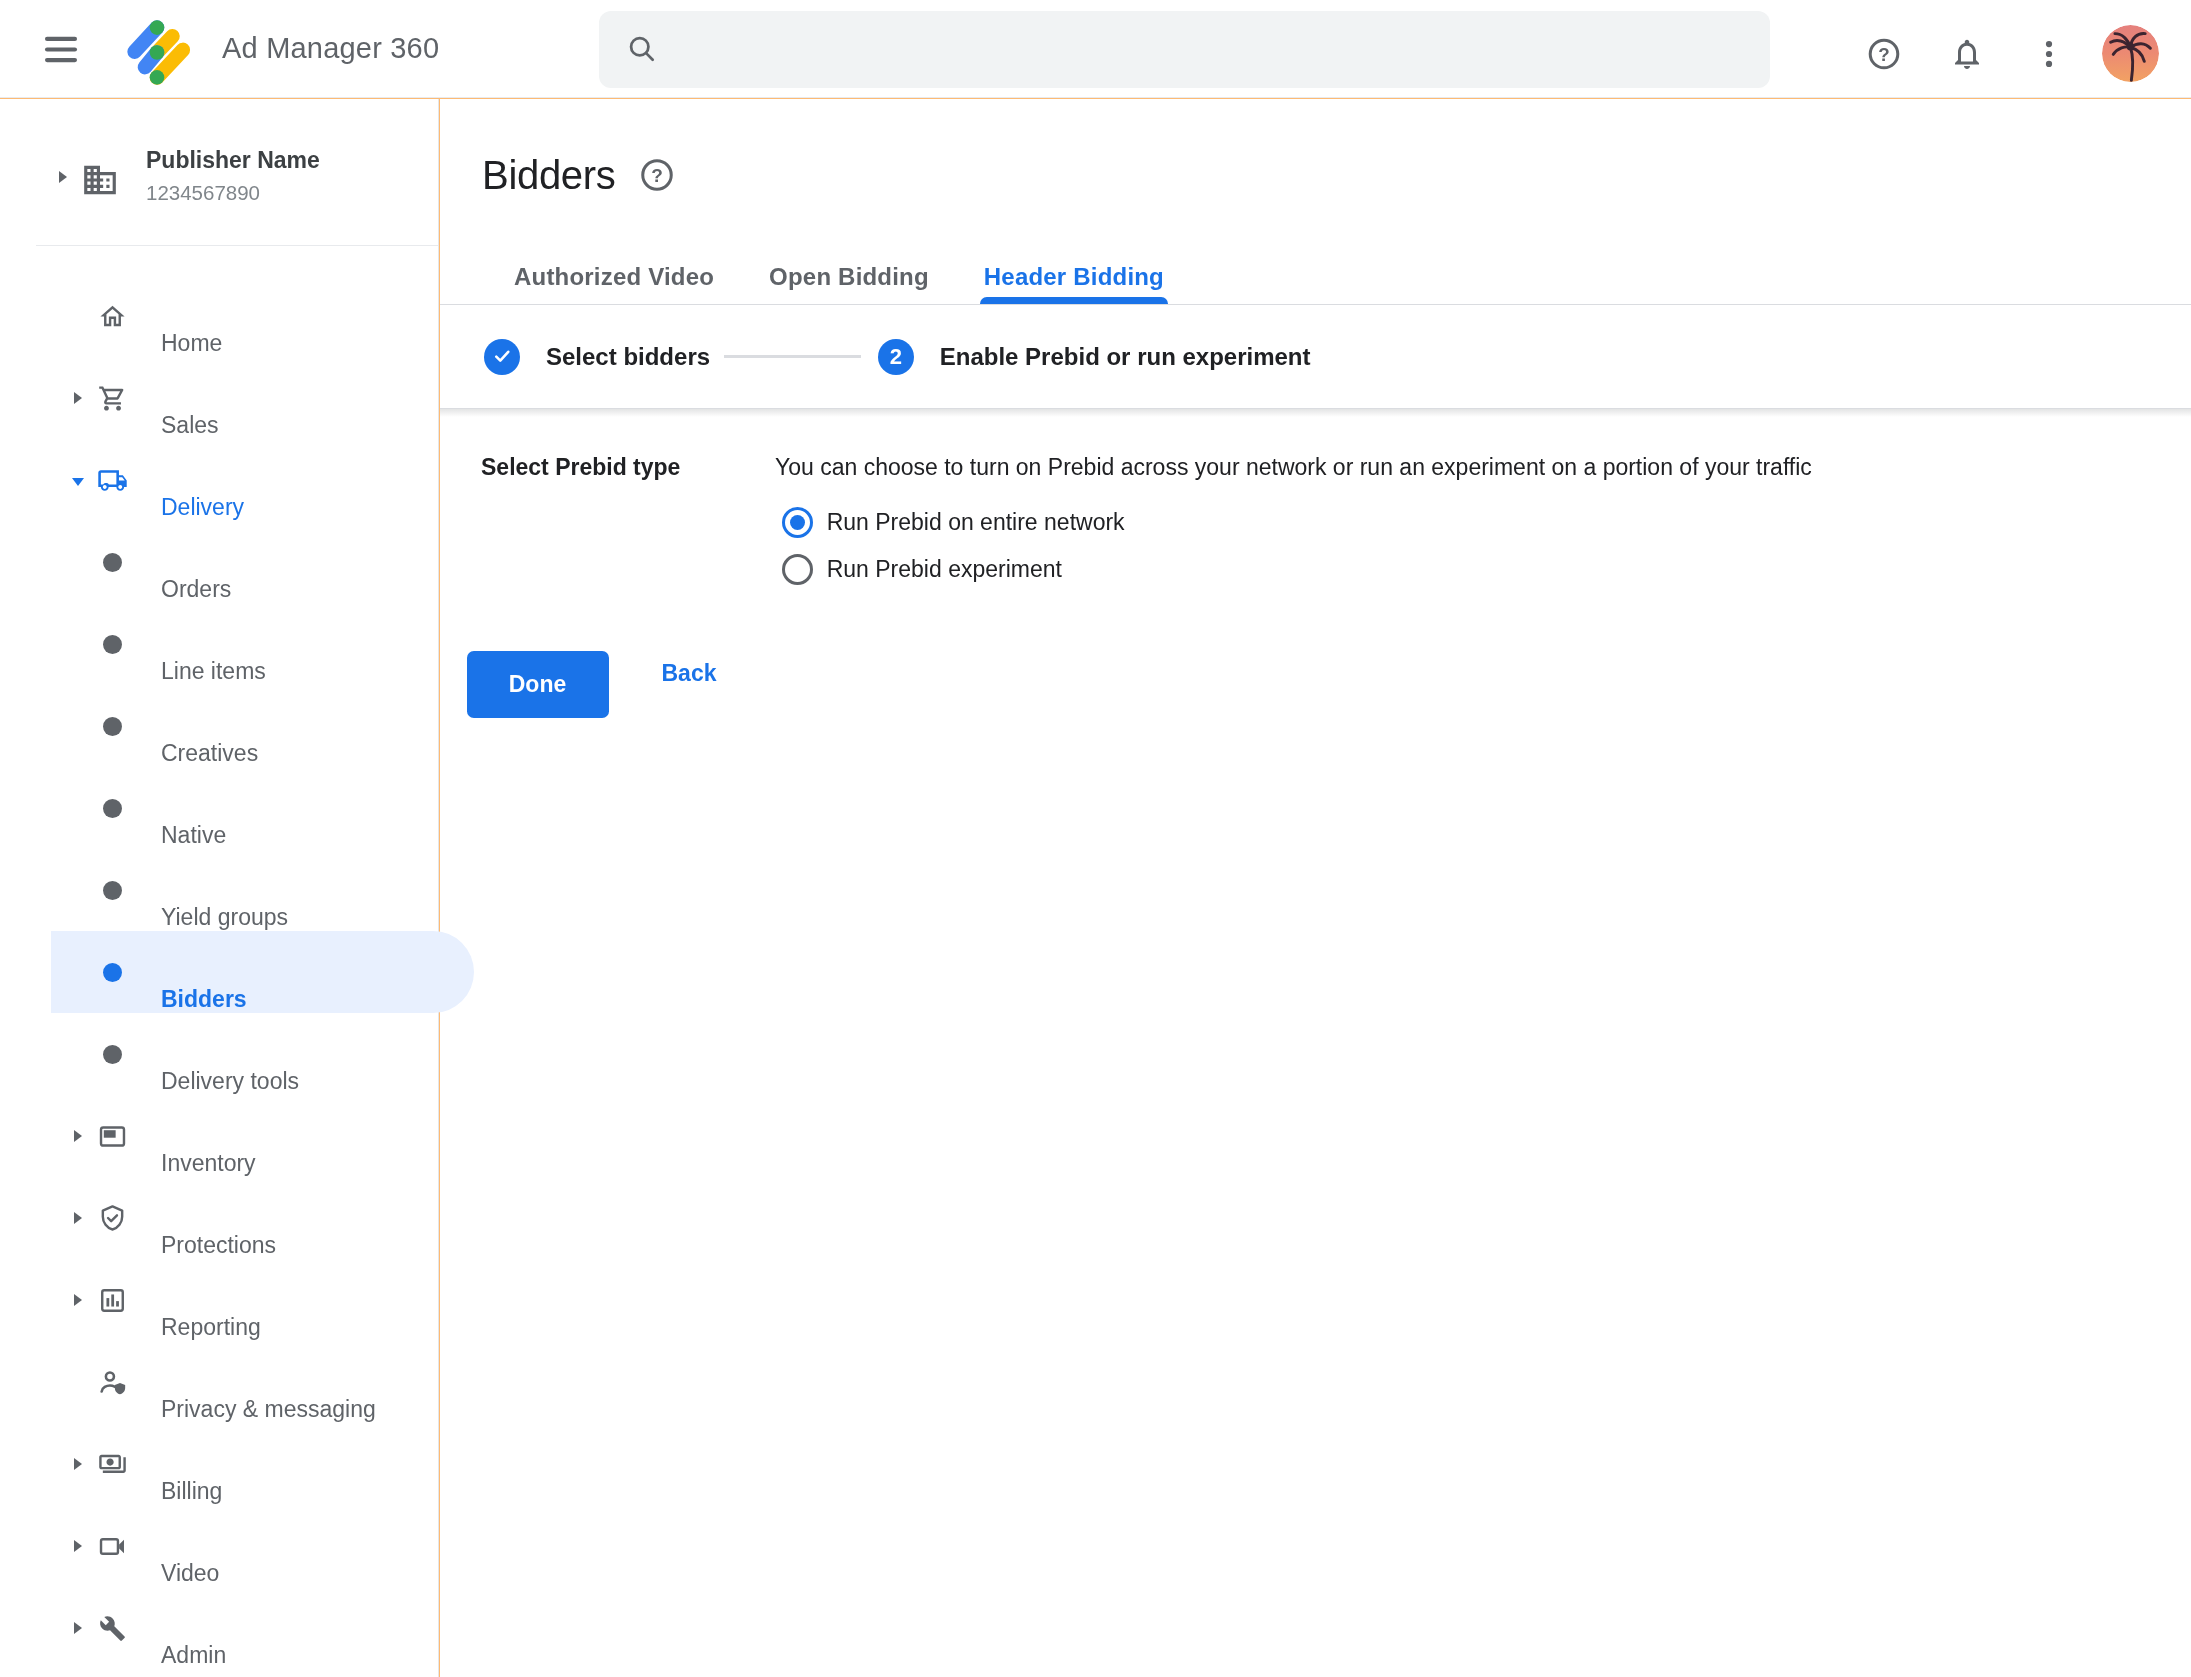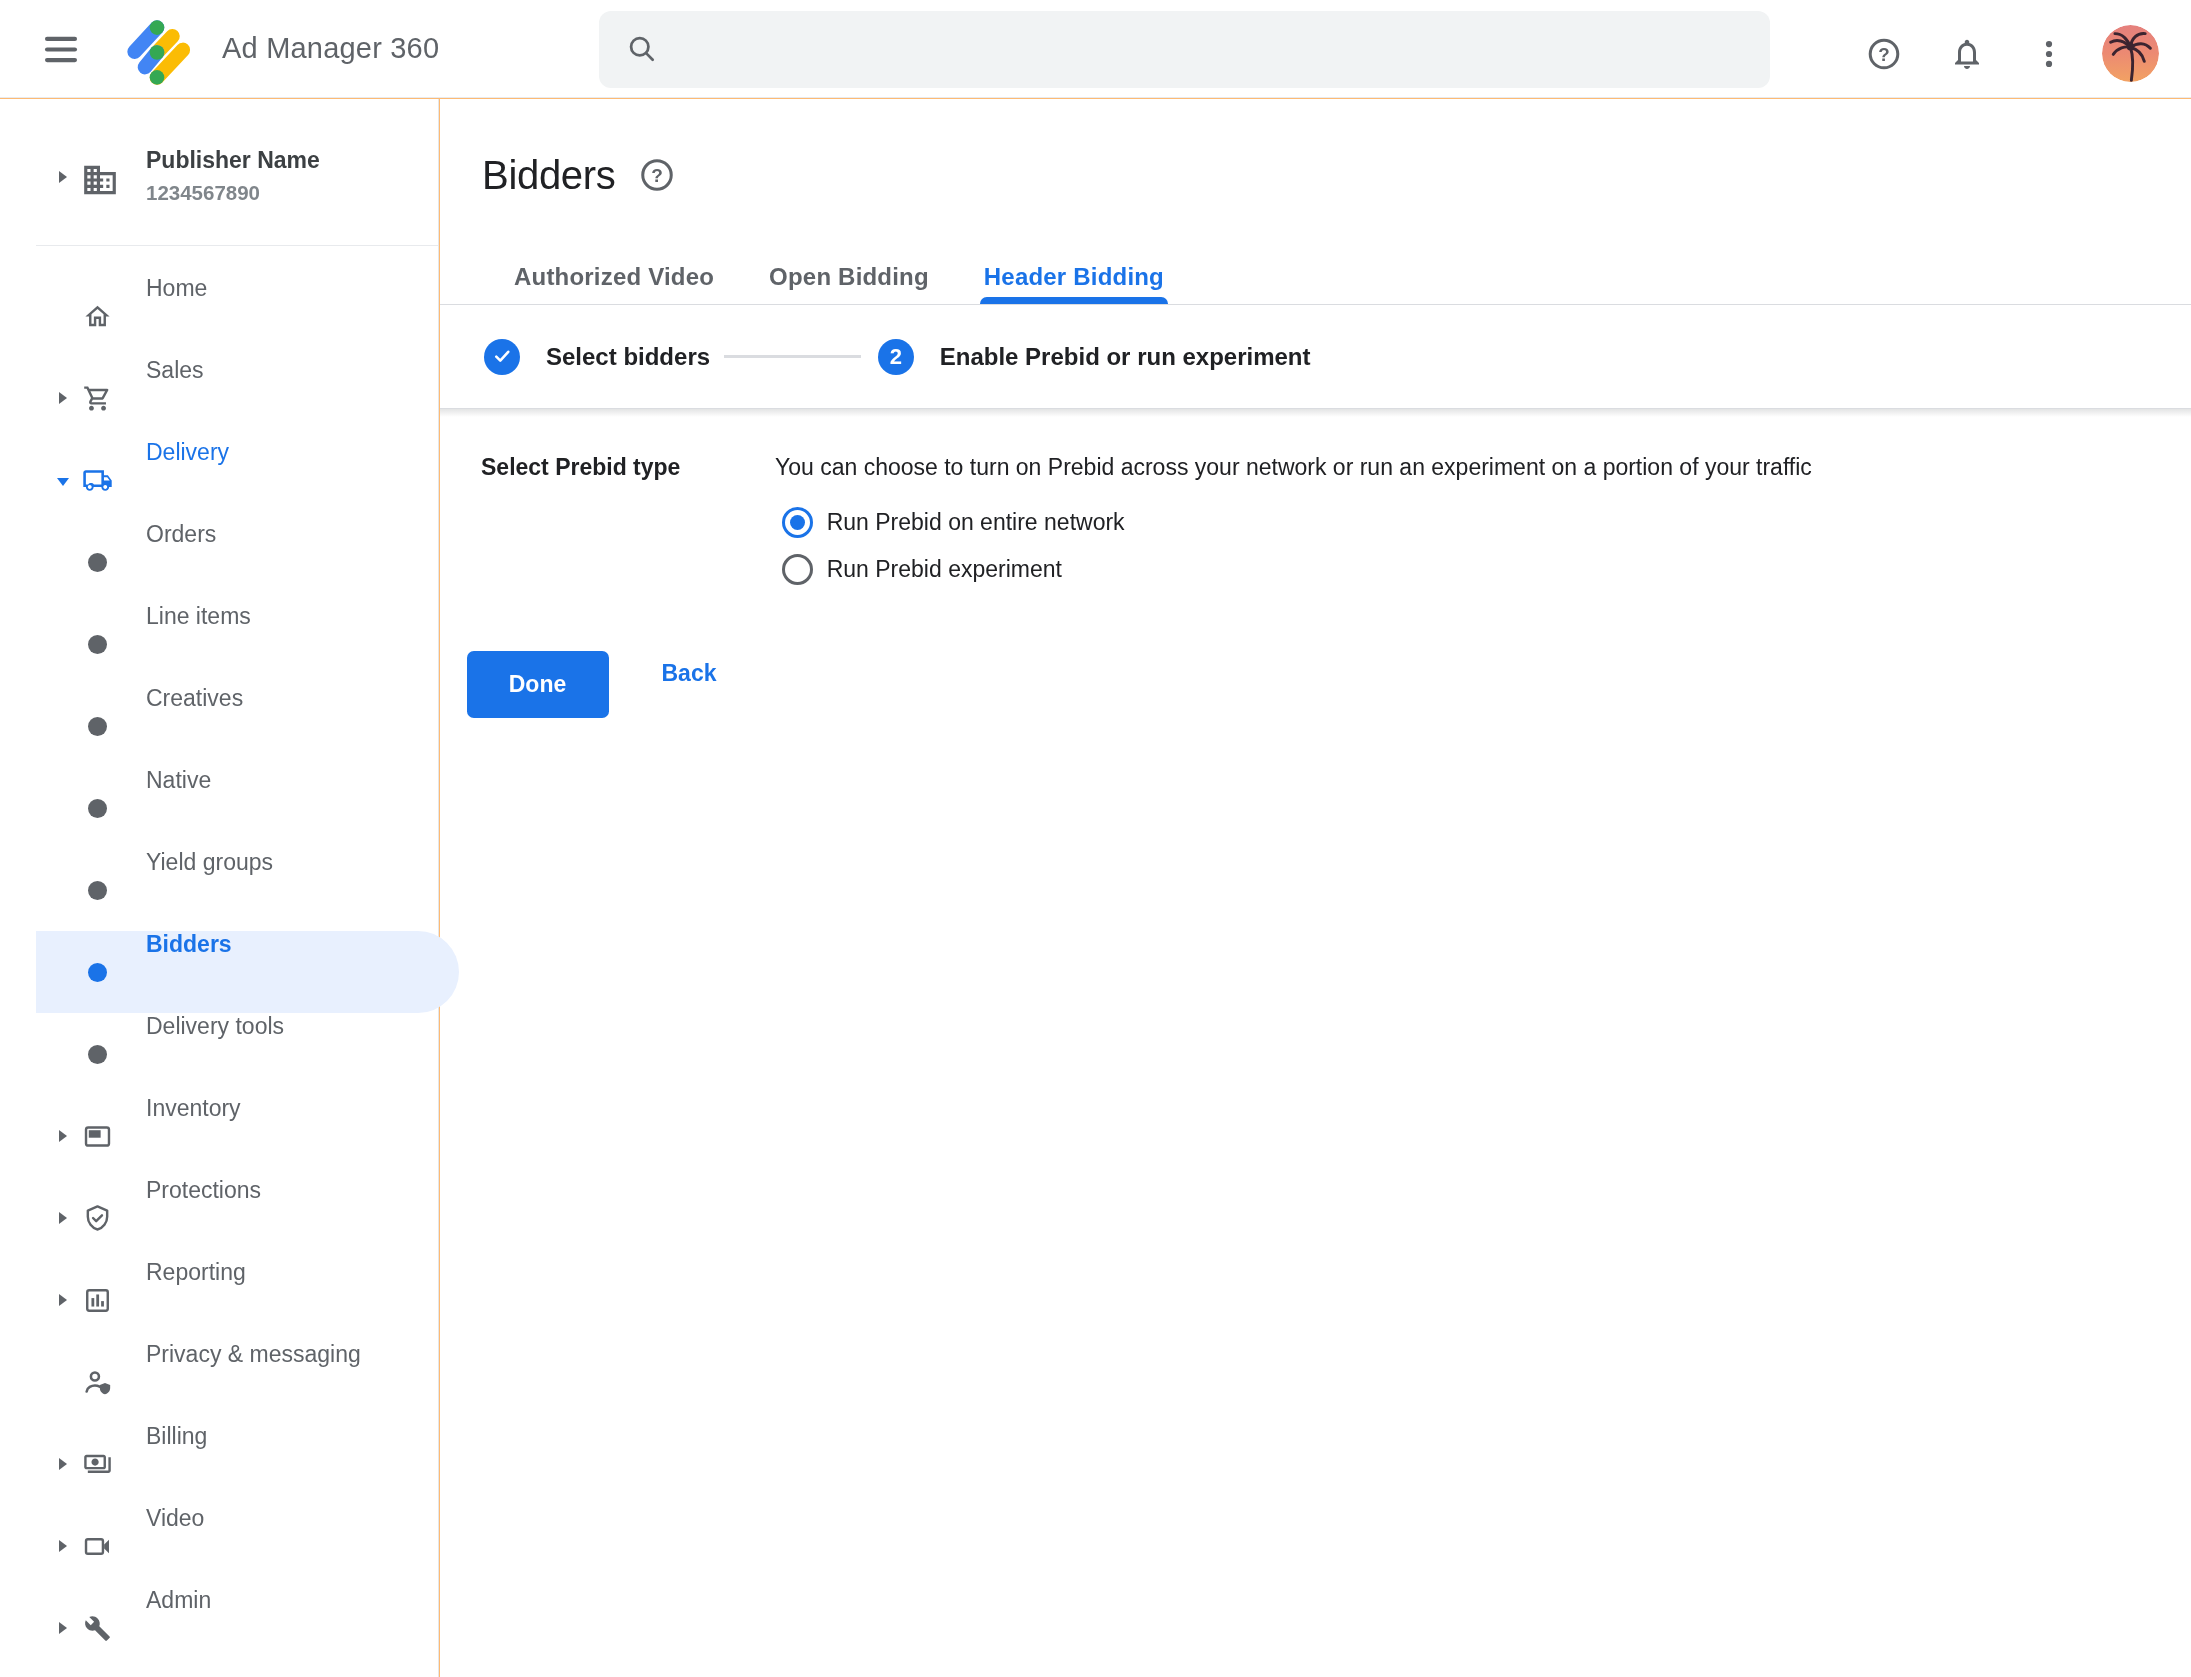--- a/index.html
+++ b/index.html
@@ -28,24 +28,24 @@
             overflow:hidden; border:none; padding:0; background:transparent; cursor:pointer; }
   
   .sidebar { position:absolute; top:99px; left:0; bottom:0; width:439px; background:#fff;
              border-right:0.9px solid #e4e7ea; z-index:4;padding-left:36px; }
   .publisher { position:relative; height:147px; border-bottom:0.9px solid #e8eaed; cursor:pointer; }
   .pub-chev { position:absolute; left:23px; top:72px; width:0; height:0;
               border-top:6px solid transparent; border-bottom:6px solid transparent;
               border-left:8.6px solid #5f6368; }
   .pub-icon { position:absolute; left:45px; top:62px; width:38px; height:38px; }
   .pub-name { position:absolute; left:110px; top:48px; font-size:23px; font-weight:bold; color:#3c4043; }
-  .pub-id   { position:absolute; left:110px; top:82px; font-size:20.5px; color:#80868b;font-weight:bold; }
+  .pub-id   { position:absolute; left:110px; top:82px; font-size:20.5px; color:#80868b; }
   .nav { padding-top:29px; list-style:none; }
-  .nav li { position:relative; height:82px; display:flex; align-items:flex-start; padding-left:110px;
-            cursor:pointer; }
+  .nav li { position:relative; height:82px; display:flex; align-items:flex-end; padding-left:110px;
+            cursor:pointer;margin-left:15px; }
   .nav-label { font-size:23px; color:#5f6368; white-space:nowrap; }
   .chev { position:absolute; left:23px; top:35px; width:0; height:0;
           border-top:6px solid transparent; border-bottom:6px solid transparent;
           border-left:8.6px solid #5f6368; }
   .chev.down { left:20.5px; top:39px; border-left:6px solid transparent; border-right:6px solid transparent;
                border-top:8.6px solid #1a73e8; border-bottom:none; }
   .nav-icon { position:absolute; left:45px; top:25px; width:33px; height:33px;
               display:flex; align-items:center; justify-content:center; }
   .bullet { position:absolute; left:52px; top:32px; width:19px; height:19px; border-radius:50%;
             background:#5f6368; }

